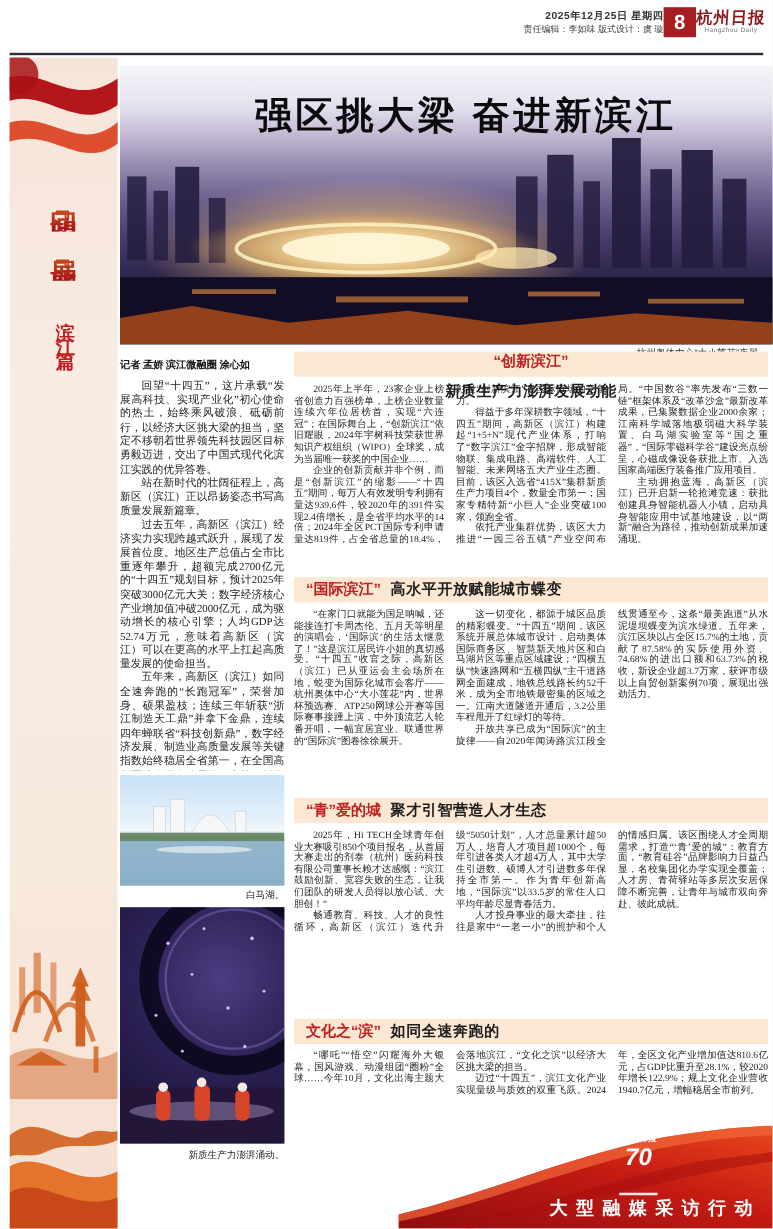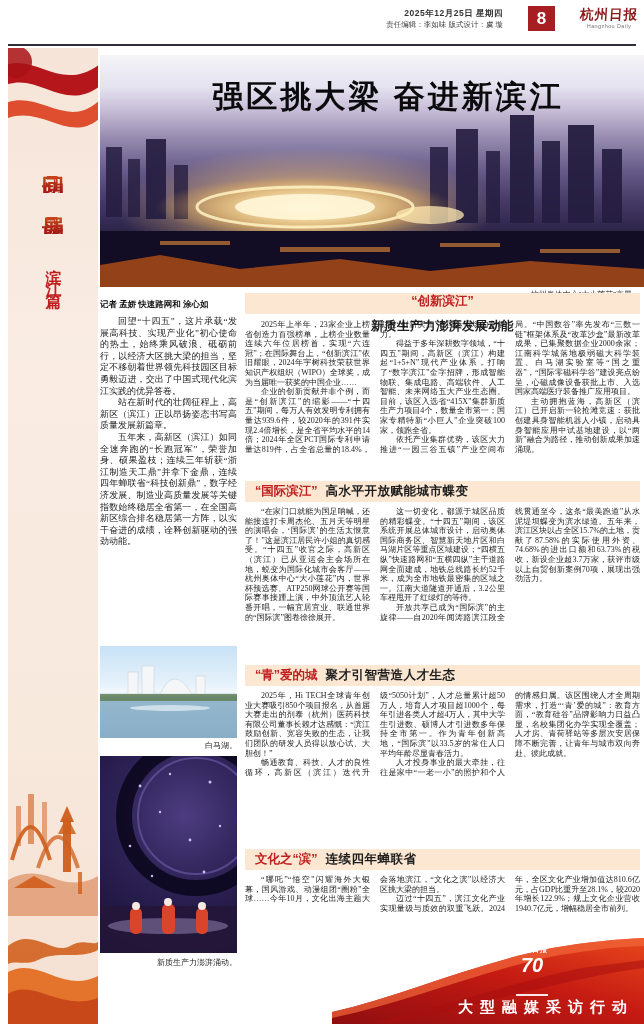--- a/index.html
+++ b/index.html
@@ -1,19 +1,19 @@
 <!DOCTYPE html>
 <html><head>
 <meta charset="utf-8">
 <style>
   html,body{margin:0;padding:0;background:#e9e9e9;}
   .page{position:relative;width:644px;height:1024px;background:#fff;margin:0 auto;overflow:hidden;
         font-family:"Liberation Sans","DejaVu Sans",sans-serif;}
   
-  .topbar{position:absolute;top:6px;right:6px;display:flex;align-items:center;gap:25px;}
+  .topbar{position:absolute;top:6px;right:6px;display:flex;align-items:center;gap:0;}
   .dateline{text-align:right;color:#333;}
   .dateline .d1{font-size:8.5px;font-weight:bold;letter-spacing:.5px;}
   .dateline .d2{font-size:7.5px;margin-top:0;color:#444;}
   .pageno{width:27px;height:25px;background:#a61e22;color:#fff;font-size:17px;font-weight:bold;
           display:flex;align-items:center;justify-content:center;}
   .masthead{text-align:center;line-height:1;}
   .masthead .cn{font-family:"Liberation Serif",serif;font-weight:900;font-size:13.5px;color:#8a1a1a;
                 letter-spacing:1px;transform:skewX(-4deg);}
   .masthead .en{font-size:5.5px;color:#777;margin-top:2px;letter-spacing:.4px;}
   .top-rule{position:absolute;top:44px;left:8px;right:8px;height:2px;background:#2e2e38;}
@@ -160,25 +160,26 @@
         <rect x="340" y="188" width="60" height="4"></rect>
         <rect x="440" y="194" width="80" height="4"></rect>
       </g>
       <g fill="#b34f16" opacity="0.8">
         <path d="M0,210 L60,200 L140,214 L240,204 L330,216 L430,206 L544,214 L544,232 L0,232 Z"></path>
       </g>
     </svg>
     <h1 class="headline">强区挑大梁 奋进新滨江</h1>
   </div>
   <div class="hero-cap">杭州奥体中心“大小莲花”夜景。</div>
-  <div class="byline">记者 孟娇 快速路网和 涂心如</div>
+  <div class="byline">记者 孟娇 滨江微融圈 涂心如</div>
 
   <div class="intro serif">
       <p>回望“十四五”，这片承载“发展高科技、实现产业化”初心使命的热土，始终乘风破浪、砥砺前行，以经济大区挑大梁的担当，坚定不移朝着世界领先科技园区目标勇毅迈进，交出了中国式现代化滨江实践的优异答卷。</p>
       <p>站在新时代的壮阔征程上，高新区（滨江）正以昂扬姿态书写高质量发展新篇章。</p>
+      <p>过去五年，高新区（滨江）经济实力实现跨越式跃升，展现了发展首位度。地区生产总值占全市比重逐年攀升，超额完成2700亿元的“十四五”规划目标，预计2025年突破3000亿元大关；数字经济核心产业增加值冲破2000亿元，成为驱动增长的核心引擎；人均GDP达52.74万元，意味着高新区（滨江）可以在更高的水平上扛起高质量发展的使命担当。</p>
       <p>五年来，高新区（滨江）如同全速奔跑的“长跑冠军”，荣誉加身、硕果盈枝；连续三年斩获“浙江制造天工鼎”并拿下金鼎，连续四年蝉联省“科技创新鼎”，数字经济发展、制造业高质量发展等关键指数始终稳居全省第一，在全国高新区综合排名稳居第一方阵，以实干奋进的成绩，诠释创新驱动的强劲动能。</p>
     </div>
 
   <div class="photo p1" style="background:linear-gradient(180deg,#c8e2f6 0%,#e6f2fb 42%,#f3f8fc 50%,#9dbfd4 56%,#7fa9c2 100%);">
     <svg width="137" height="92" viewBox="0 0 137 92" xmlns="http://www.w3.org/2000/svg">
       <g fill="#f4f6f8" stroke="#c3ccd4" stroke-width="0.5">
         <rect x="28" y="26" width="10" height="22"></rect>
         <rect x="42" y="20" width="12" height="28"></rect>
         <path d="M60,48 Q74,18 92,48 Z"></path>
         <rect x="96" y="30" width="9" height="18"></rect>
@@ -249,21 +250,21 @@
     <span class="blk">聚才引智营造人才生态</span>
   </div>
   <div class="sec-body b3">
       <p>2025年，Hi TECH全球青年创业大赛吸引850个项目报名，从首届大赛走出的剂泰（杭州）医药科技有限公司董事长赖才达感慨：“滨江鼓励创新、宽容失败的生态，让我们团队的研发人员得以放心试、大胆创！”</p>
       <p>畅通教育、科技、人才的良性循环，高新区（滨江）迭代升级“5050计划”，人才总量累计超50万人，培育人才项目超1000个，每年引进各类人才超4万人，其中大学生引进数、硕博人才引进数多年保持全市第一。作为青年创新高地，“国际滨”以33.5岁的常住人口平均年龄尽显青春活力。</p>
       <p>人才投身事业的最大牵挂，往往是家中“一老一小”的照护和个人的情感归属。该区围绕人才全周期需求，打造“‘青’爱的城”：教育方面，“教育硅谷”品牌影响力日益凸显，名校集团化办学实现全覆盖；人才房、青荷驿站等多层次安居保障不断完善，让青年与城市双向奔赴、彼此成就。</p>
     </div>
 
   <div class="sec-head h4">
     <span class="red">文化之“滨”</span>
-    <span class="blk">连续四年蝉联省</span>
+    <span class="blk">如同全速奔跑的</span>
   </div>
   <div class="sec-body b4">
       <p>“哪吒”“悟空”闪耀海外大银幕，国风游戏、动漫组团“圈粉”全球……今年10月，文化出海主题大会落地滨江，“文化之滨”以经济大区挑大梁的担当。</p>
       <p>迈过“十四五”，滨江文化产业实现量级与质效的双重飞跃。2024年，全区文化产业增加值达810.6亿元，占GDP比重升至28.1%，较2020年增长122.9%；规上文化企业营收1940.7亿元，增幅稳居全市前列。</p>
     </div>
 
   <div class="banner">
     <svg width="312" height="86" viewBox="0 0 312 86" xmlns="http://www.w3.org/2000/svg">
       <defs>
         <linearGradient id="bg1" x1="0" y1="1" x2="1" y2="0">

